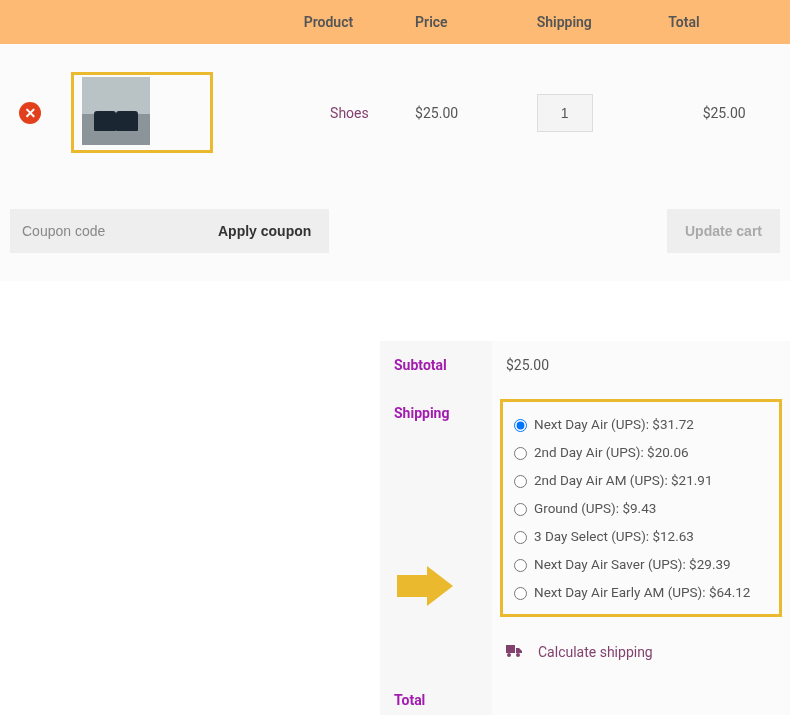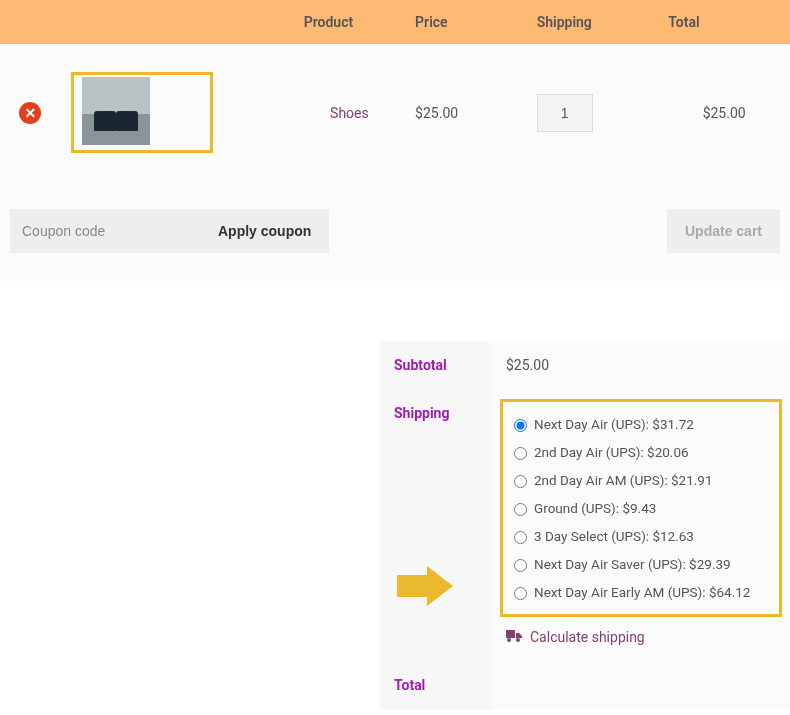--- a/index.html
+++ b/index.html
@@ -159,23 +159,23 @@
     padding: 6px 0;
     font-size: 13.5px;
     color: #555;
     cursor: pointer;
   }
   .calc-link {
     color: #83416e;
     font-size: 14px;
     display: inline-flex;
     align-items: center;
-    gap: 8px;
+    gap: 16px;
     cursor: pointer;
-    margin-top: 0;
+    margin-top: 15px;
   }
   .truck-icon { color: #83416e; font-size: 14px; }
 
   .arrow {
     position: absolute;
     left: 47px;
     top: 225px;
     width: 0; height: 0;
     border-top: 20px solid transparent;
     border-bottom: 20px solid transparent;

